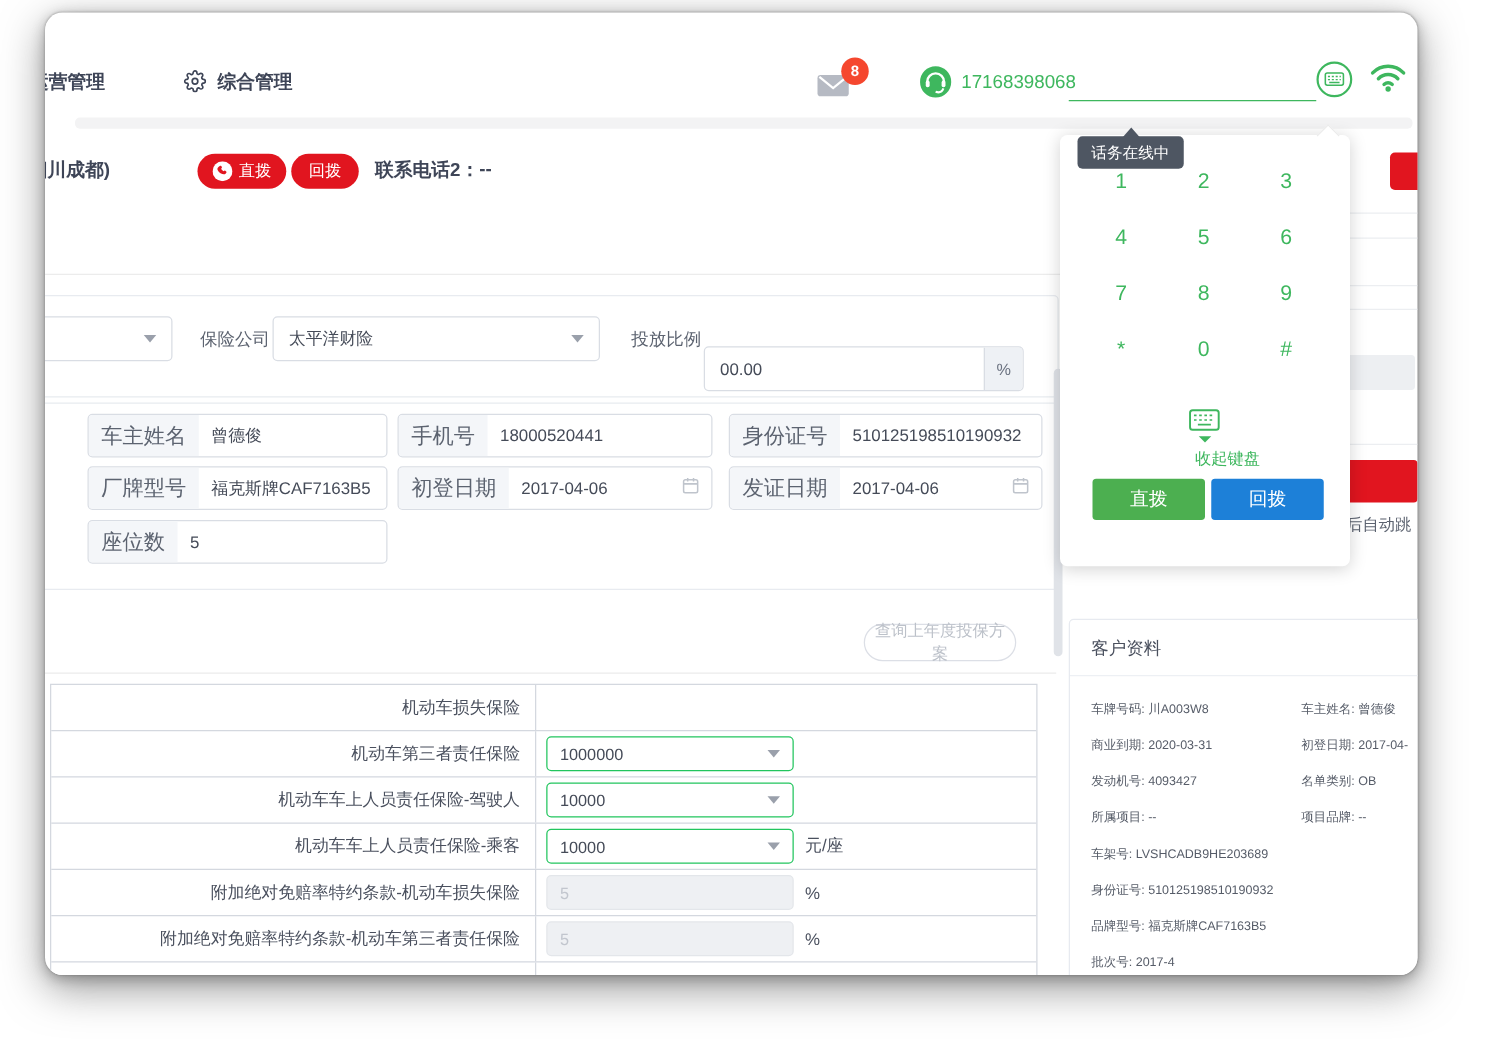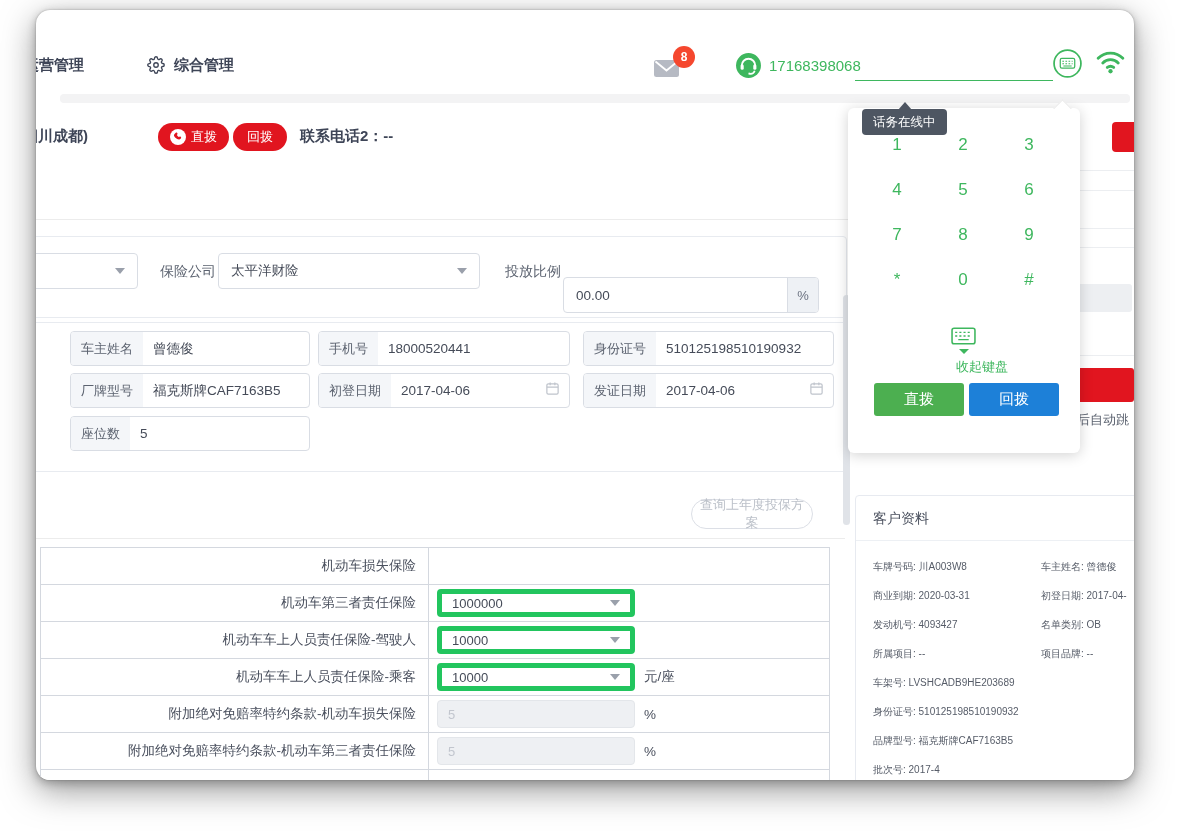--- a/index.html
+++ b/index.html
@@ -20,31 +20,31 @@
     padding:0 12px;font-size:13.5px;color:#454b58;}
   .caret{width:0;height:0;border-left:5px solid transparent;border-right:5px solid transparent;
     border-top:6px solid #9aa0ab;margin-left:auto;}
   .igroup{display:flex;align-items:stretch;border:1px solid #d9dde4;border-radius:4px;overflow:hidden;background:#fff;}
   .igroup .ival{flex:1;display:flex;align-items:center;padding:0 12px;font-size:13.5px;color:#454b58;}
   .igroup .isfx{width:30px;background:#eef1f5;border-left:1px solid #d9dde4;display:flex;align-items:center;
     justify-content:center;font-size:13px;color:#6b7280;}
   .field{display:flex;align-items:center;height:33px;border:1px solid #d9dde4;border-radius:4px;
     background:#fff;overflow:hidden;}
   .field .flabel{background:#f4f6f9;height:100%;display:flex;align-items:center;padding:0 10px;
-    font-size:13px;color:#5c6370;flex:none;}
+    font-size:17px;color:#5c6370;flex:none;}
   .field .fvalue{padding:0 10px;font-size:13.5px;color:#454b58;white-space:nowrap;}
   .field .cal{margin-left:auto;margin-right:9px;flex:none;}
   .ghostbtn{display:flex;align-items:center;justify-content:center;border:1px solid #dcdfe6;
     border-radius:15px;background:#fff;color:#bcc1c9;font-size:13px;cursor:pointer;}
   .tbl{border:1px solid #d4d8df;background:#fff;}
   .trow{display:flex;align-items:center;height:36px;border-bottom:1px solid #d4d8df;}
   .tlabel{width:375px;height:100%;display:flex;align-items:center;justify-content:flex-end;
     padding-right:12px;font-size:13.5px;color:#4a505e;border-right:1px solid #d4d8df;flex:none;white-space:nowrap;}
   .tctrl{display:flex;align-items:center;gap:9px;padding-left:8px;}
-  .tsel{width:198px;height:28px;border:5px solid #22c55e;border-radius:4px;background:#fff;
+  .tsel{width:198px;height:28px;border:1px solid #22c55e;border-radius:4px;background:#fff;
     display:flex;align-items:center;padding:0 10px;font-size:13px;color:#454b58;box-sizing:border-box;}
   .tdis{width:198px;height:28px;border:1px solid #e3e6ea;border-radius:4px;background:#eef0f3;
     display:flex;align-items:center;padding:0 10px;font-size:13px;color:#c2c6ce;box-sizing:border-box;}
   .tsfx{font-size:13.5px;color:#4a505e;}
   .divider{border-top:1px solid #ececec;}
   .sliver-line{border-top:1px solid #eceef1;}
   .redbtn{background:#e1151f;border:none;border-radius:3px;}
   .cust{border:1px solid #e7eaf0;border-radius:4px;background:#fff;margin-top:40px;}
   .cust-title{padding:14px 17px 12px;font-size:14px;color:#4a505e;border-bottom:1px solid #edf0f4;}
   .cust-rows{padding:11px 17px;}

